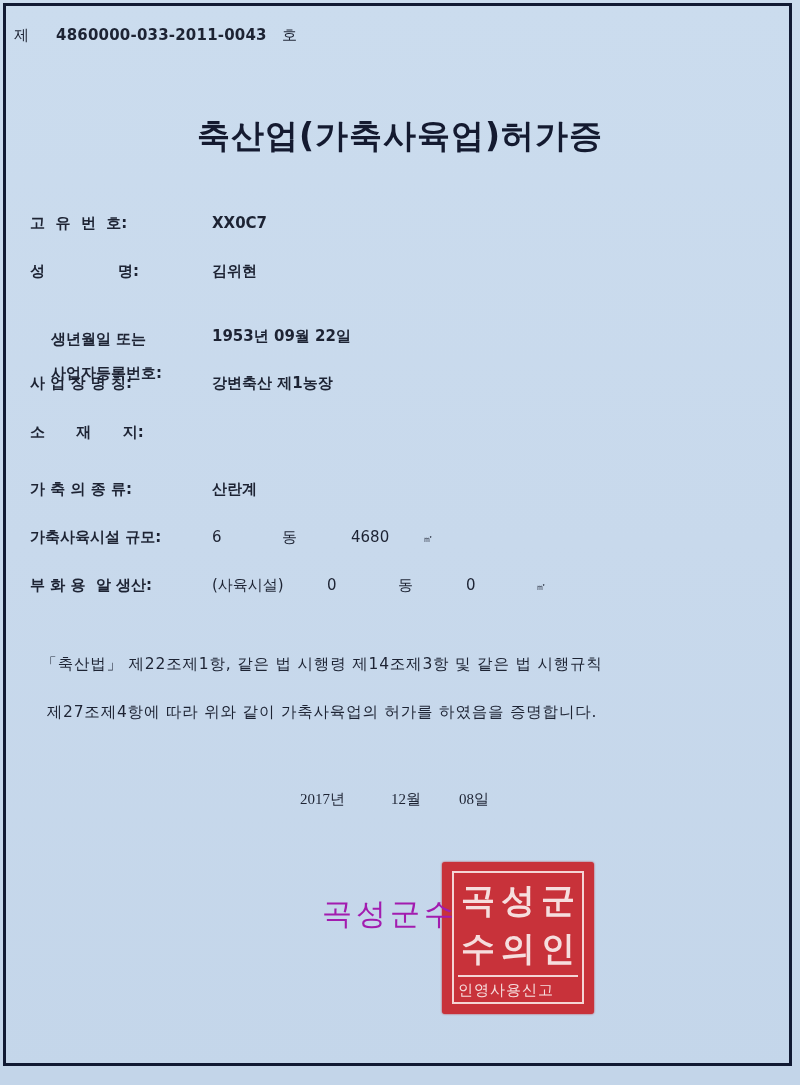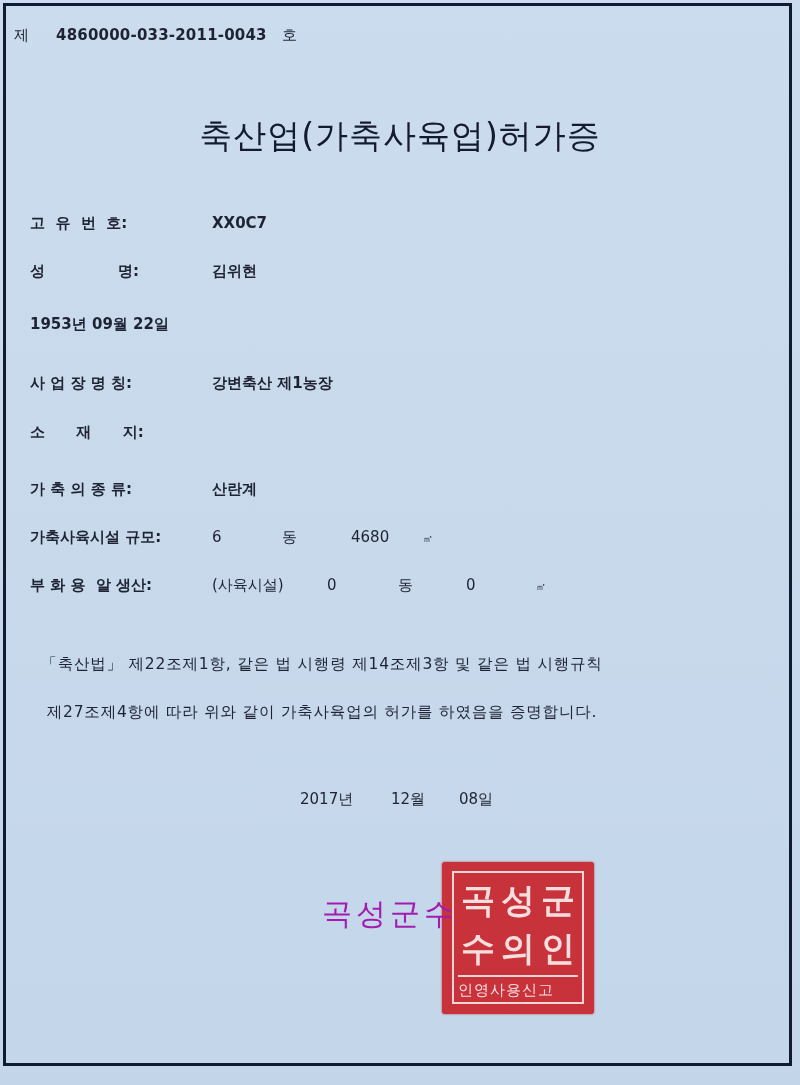--- a/index.html
+++ b/index.html
@@ -24,32 +24,32 @@
       background: #c3d5e9;
     }
     .serial {
       position: absolute; left: 14px; top: 26px; font-size: 15px; letter-spacing: 0.2px;
       display: flex; gap: 0;
     }
     .serial .pre { width: 42px; }
     .serial .num { width: 226px; font-weight: bold; }
     .title {
       position: absolute; left: 0; width: 800px; top: 114px; text-align: center;
-      font-size: 33px; font-weight: normal; color: #141a30; letter-spacing: 1px;
+      font-size: 33px; font-weight: bold; color: #141a30; letter-spacing: 1px;
     }
     .row { position: absolute; left: 30px; font-size: 15px; display: flex; align-items: flex-start; font-weight: bold; }
     .lbl { width: 182px; letter-spacing: 0; white-space: pre; }
     .lbl.two { line-height: 17px; }
     .val { white-space: pre; }
     .scale { position: absolute; font-size: 15px; }
     .unit-m2 { font-size: 10px; }
     .para {
       position: absolute; left: 0; width: 644px; text-align: center; font-size: 15.5px; letter-spacing: 0.8px;
     }
-    .date { position: absolute; top: 790px; font-size: 15px; }
+    .date { position: absolute; top: 790px; font-size: 15px; font-family: Liberation Serif, serif; }
     .issuer {
       position: absolute; left: 322px; top: 894px; font-size: 30px; letter-spacing: 4px; color: #a21caf;
       z-index: 2;
     }
     .seal {
       position: absolute; left: 442px; top: 862px; width: 152px; height: 152px;
       background: #c8323a; border-radius: 3px;
       box-shadow: 0 0 2px #b52d33;
       z-index: 1;
     }
@@ -87,21 +87,25 @@
 
 <div class="row" style="top:214px">
   <span class="lbl">고  유  번  호:</span>
   <span class="val">XX0C7</span>
 </div>
 <div class="row" style="top:262px">
   <span class="lbl">성              명:</span>
   <span class="val">김위현</span>
 </div>
 <div class="row" style="top:314px">
-  <span class="val" style="margin-top:1px">1953년 09월 22일</span>
+  <span class="lbl two">
+    <span>생년월일 또는</span><br>
+    <span>사업자등록번호:</span>
+  </span>
+  <span class="val" style="margin-top:13px">1953년 09월 22일</span>
 </div>
 <div class="row" style="top:374px">
   <span class="lbl">사 업 장 명 칭:</span>
   <span class="val">강변축산 제1농장</span>
 </div>
 <div class="row" style="top:423px">
   <span class="lbl">소      재      지:</span>
 </div>
 <div class="row" style="top:480px">
   <span class="lbl">가 축 의 종 류:</span>

